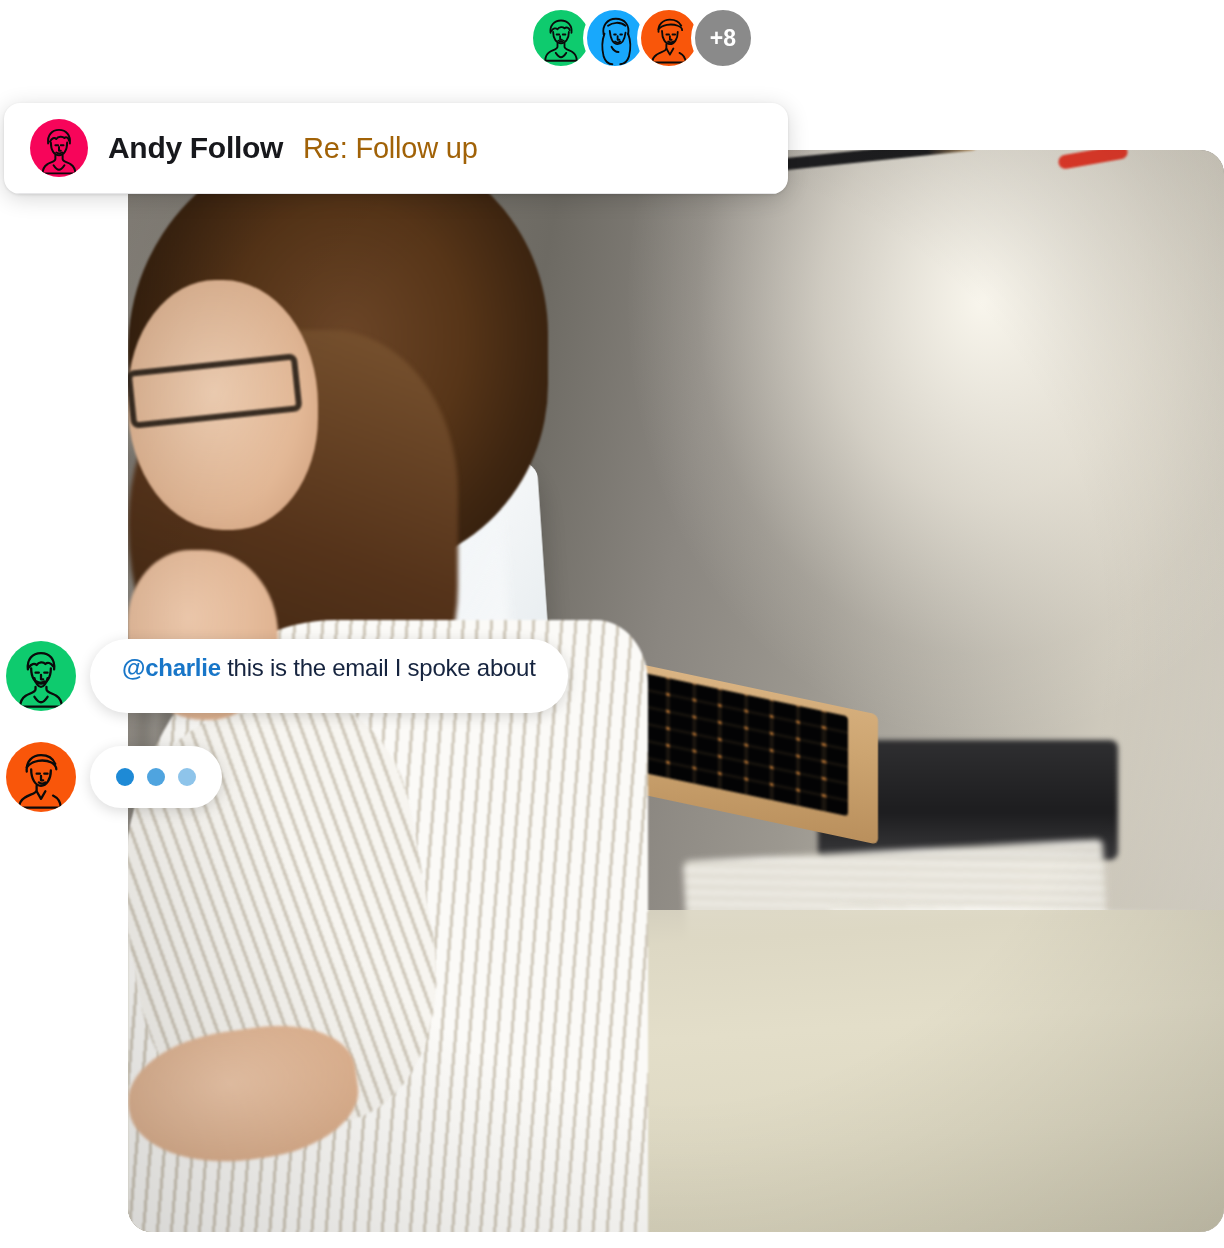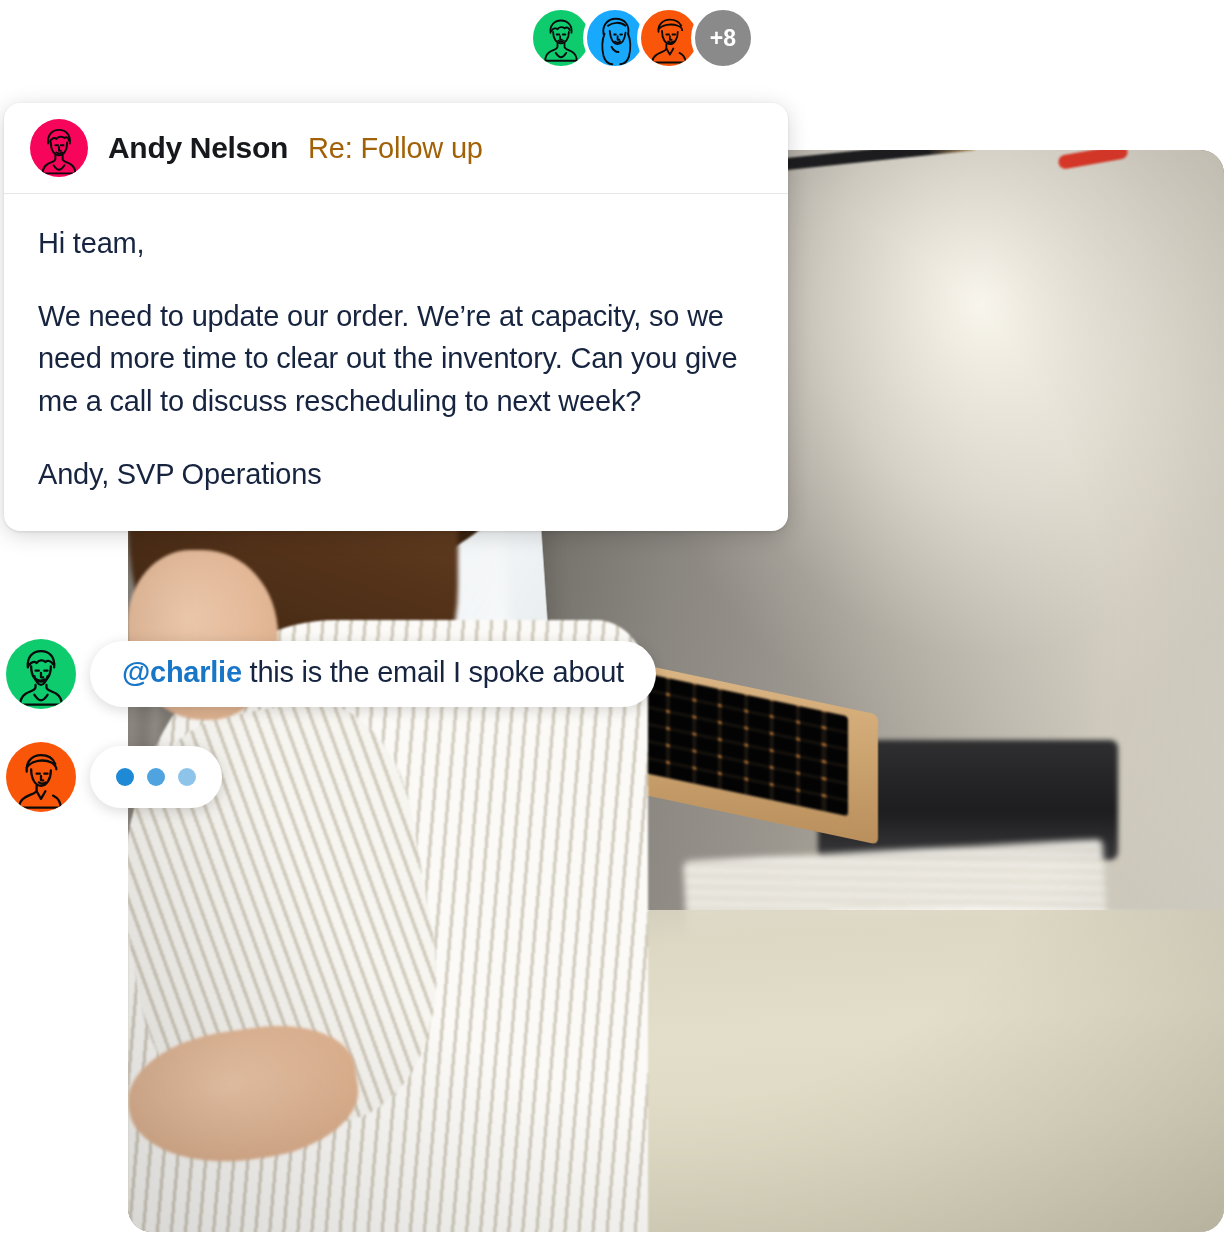--- a/index.html
+++ b/index.html
@@ -340,22 +340,22 @@
   .chat-row .av { width: 70px; height: 70px; border: none; }
 
   .bubble {
     background: #ffffff;
     border-radius: 40px;
     box-shadow: 0 3px 14px rgba(0,0,0,.15);
     display: flex;
     align-items: center;
   }
   .bubble-text {
-    padding: 16px 32px 18px 32px;
-    font-size: 29px;
+    padding: 16px 32px 32px 32px;
+    font-size: 24px;
     line-height: 1.1;
     color: #16243f;
     letter-spacing: -.25px;
     white-space: nowrap;
   }
   .mention {
     color: #1876c8;
     font-weight: 700;
   }
   .bubble-typing {
@@ -476,27 +476,22 @@
               <path d="M23 26c0 9 4 14 9 14s9-5 9-14"></path>
               <path d="M28 29h3M34 29h3"></path>
               <path d="M32 31v4h2"></path>
               <path d="M29 37c2 1.3 4.5 1.3 6.5 0"></path>
               <path d="M28 40v4c0 3-6 4-9 6-3 2-5 5-5 10h36c0-5-2-8-5-10-3-2-9-3-9-6v-4"></path>
               <path d="M26 51c2 3 4 5 6 5s4-2 6-5"></path>
             </g>
           </svg>
         </span>
       </div>
-      <div class="email-sender">Andy Nelson</div>
+      <div class="email-sender">Andy Follow</div>
       <div class="email-subject">Re: Follow up</div>
-    </div>
-    <div class="email-body">
-      <p>Hi team,</p>
-      <p>We need to update our order. We’re at capacity, so we need more time to clear out the inventory. Can you give me a call to discuss rescheduling to next week?</p>
-      <p>Andy, SVP Operations</p>
     </div>
   </div>
 
   <div class="chat-row chat-row-mention">
     <div class="av" style="background:#0ECB6E">
       <span style="width:100%;height:100%">
         <svg viewBox="0 0 64 64" aria-hidden="true">
           <g fill="none" stroke="#0a0a0a" stroke-width="2.1" stroke-linecap="round" stroke-linejoin="round">
             <path d="M20 26c-1-9 4-15 12-15s13 6 12 15"></path>
             <path d="M21 24c2-3 5-4 7-2 2-3 6-3 8-1 2-2 5-1 7 2"></path>

